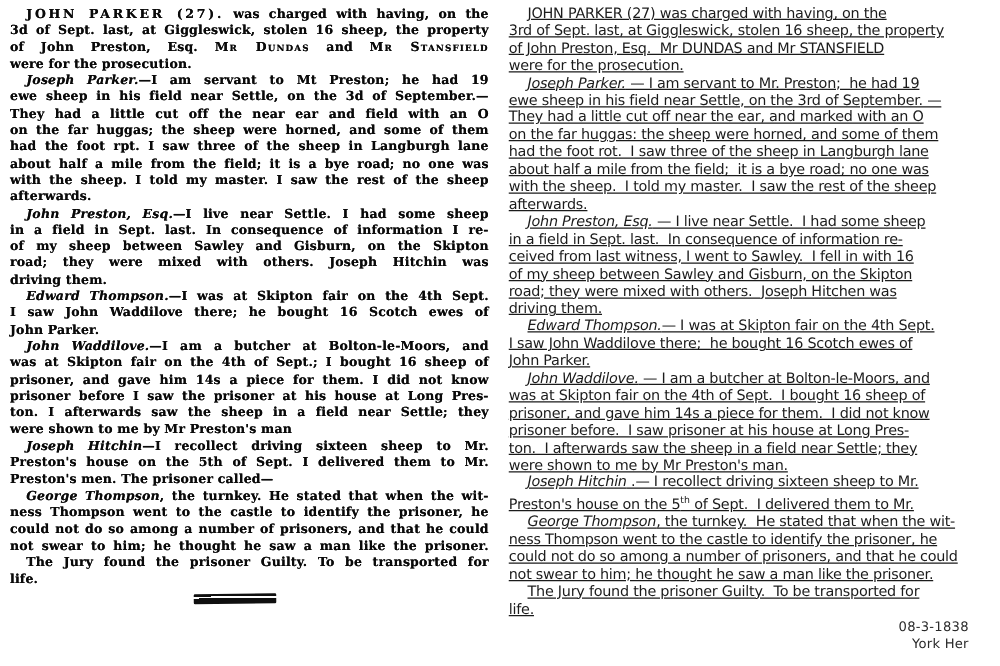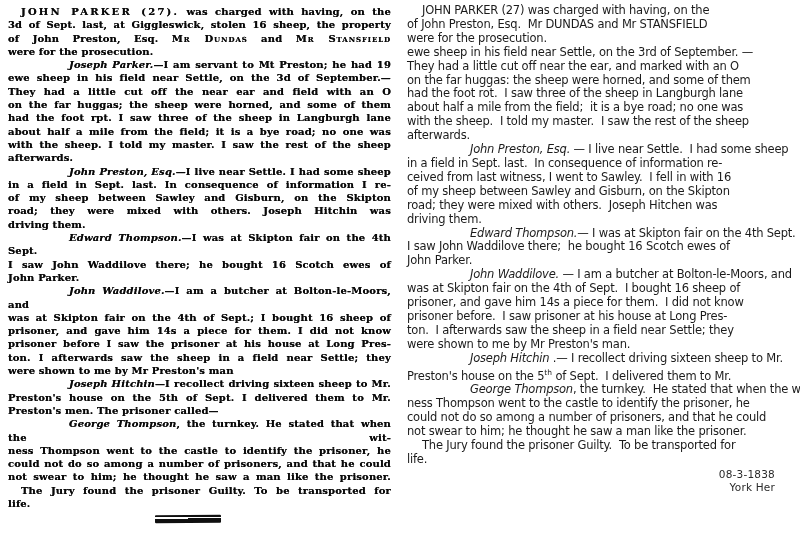--- a/index.html
+++ b/index.html
@@ -13,25 +13,25 @@
             font-weight:700;font-size:10px;line-height:13.3px;color:#101010;
             letter-spacing:0.15px;filter:blur(0.24px) contrast(1.05);}
   .col-left .line{white-space:normal;text-shadow:0 0 0.45px rgba(10,10,10,0.85);}
   .col-left .just{text-align:justify;text-align-last:justify;}
   .col-left .first{text-indent:13px;}
 
   
   .col-right{padding:4px 12px 0 7px;
              font-family:"DejaVu Sans","Liberation Sans",sans-serif;
              font-size:11.5px;line-height:13.9px;color:#1b1b1b;letter-spacing:-0.2px;}
-  .col-right .line{white-space:pre;}
+  .col-right .line{white-space:pre;text-decoration:underline;}
   .col-right .first{text-indent:15px;}
 
   .para{margin:0;}
-  .s-i{font-style:italic;margin-left:48px;}
+  .s-i{font-style:italic;}
   .s-hdr{letter-spacing:2.2px;}
   .s-sc{font-variant:small-caps;letter-spacing:0.9px;}
   .s-sup{vertical-align:super;font-size:7.5px;letter-spacing:0;}
 
   .end-rule{width:66px;height:8px;margin:5px 0 0 147px;border-radius:1px;
             background:linear-gradient(to bottom,#141414 0 2px,rgba(0,0,0,0) 2px 3.5px,#141414 3.5px 8px);
             transform:rotate(-0.6deg);}
 
   .clip-footer{margin-top:1px;text-align:right;padding-right:13px;
                font-size:10.5px;line-height:13px;color:#2a2a2a;letter-spacing:0.2px;}
@@ -95,24 +95,26 @@
           <div class="line"><span>life.</span></div>
         </div>
       </div>
     <div class="end-rule"></div>
   </div>
 
   <div class="col col-right">
     <div>
         <div class="para">
           <div class="line first"><span>JOHN PARKER (27) was charged with having, on the</span></div>
+          <div class="line"><span>3rd of Sept. last, at Giggleswick, stolen 16 sheep, the property</span></div>
           <div class="line"><span>of John Preston, Esq.  Mr DUNDAS and Mr STANSFIELD</span></div>
           <div class="line"><span>were for the prosecution.</span></div>
         </div>
         <div class="para">
+          <div class="line first"><span class="s-i">Joseph Parker.</span><span> — I am servant to Mr. Preston;  he had 19</span></div>
           <div class="line"><span>ewe sheep in his field near Settle, on the 3rd of September. —</span></div>
           <div class="line"><span>They had a little cut off near the ear, and marked with an O</span></div>
           <div class="line"><span>on the far huggas: the sheep were horned, and some of them</span></div>
           <div class="line"><span>had the foot rot.  I saw three of the sheep in Langburgh lane</span></div>
           <div class="line"><span>about half a mile from the field;  it is a bye road; no one was</span></div>
           <div class="line"><span>with the sheep.  I told my master.  I saw the rest of the sheep</span></div>
           <div class="line"><span>afterwards.</span></div>
         </div>
         <div class="para">
           <div class="line first"><span class="s-i">John Preston, Esq.</span><span> — I live near Settle.  I had some sheep</span></div>

